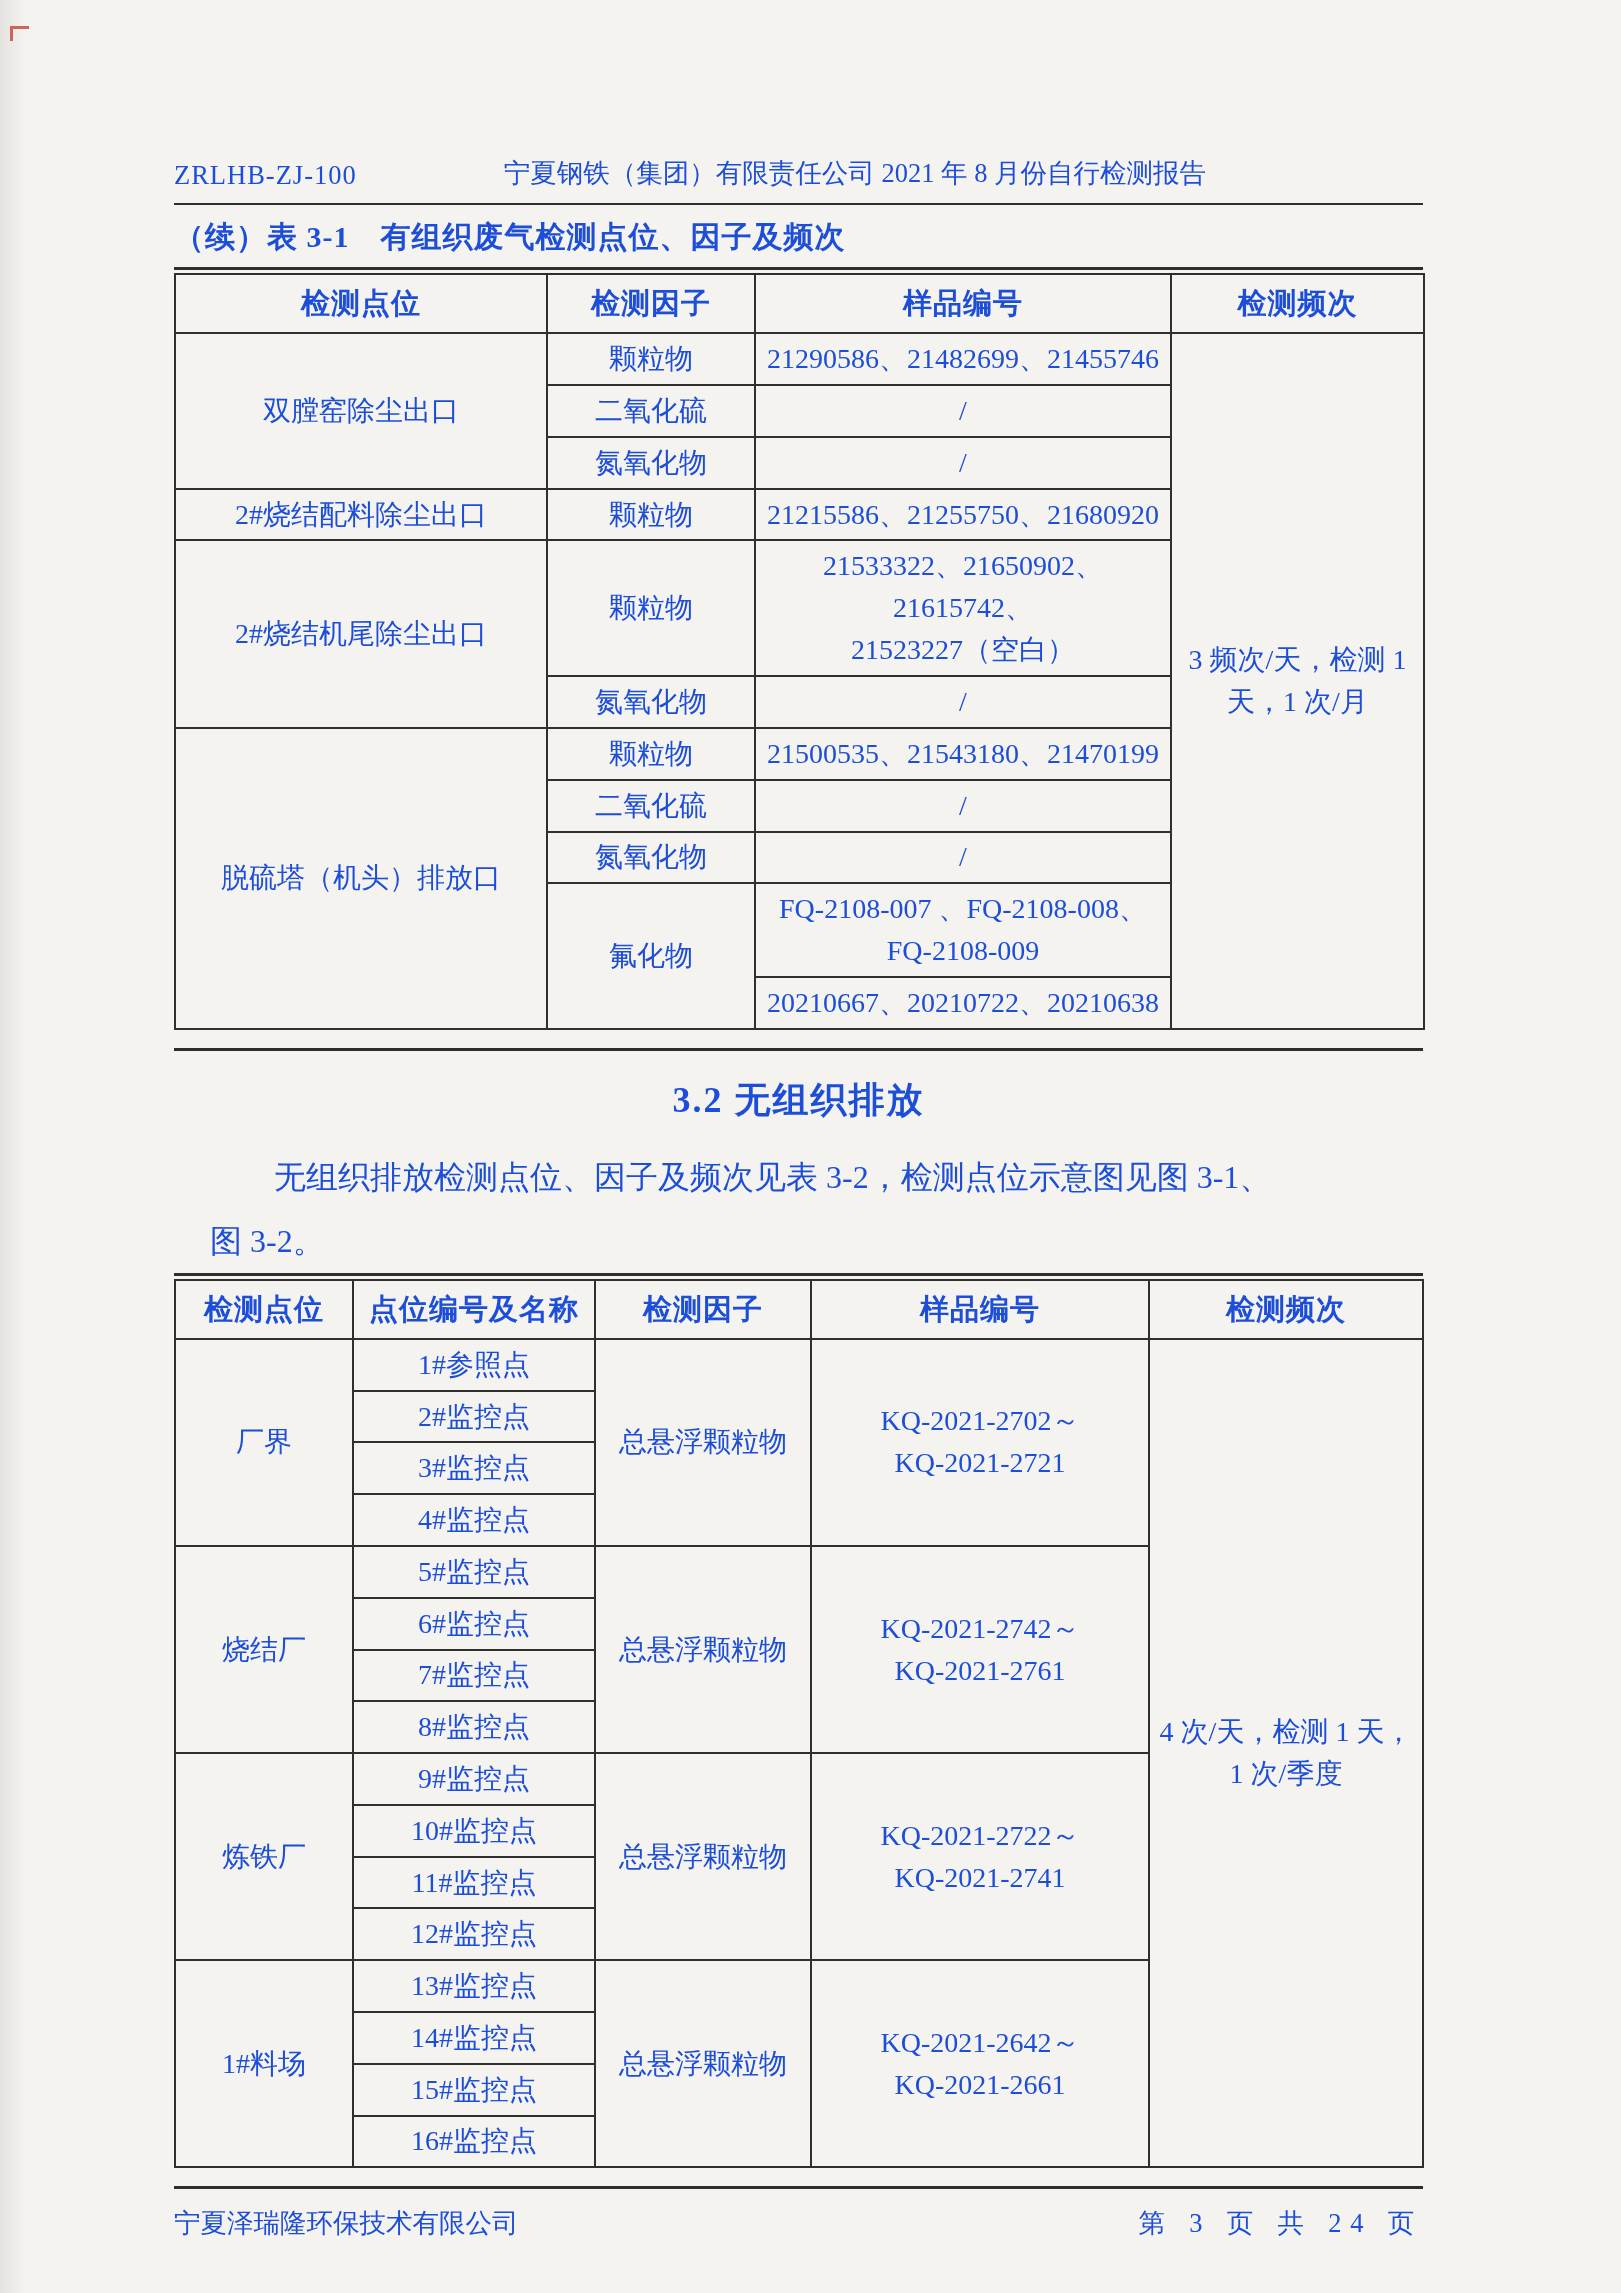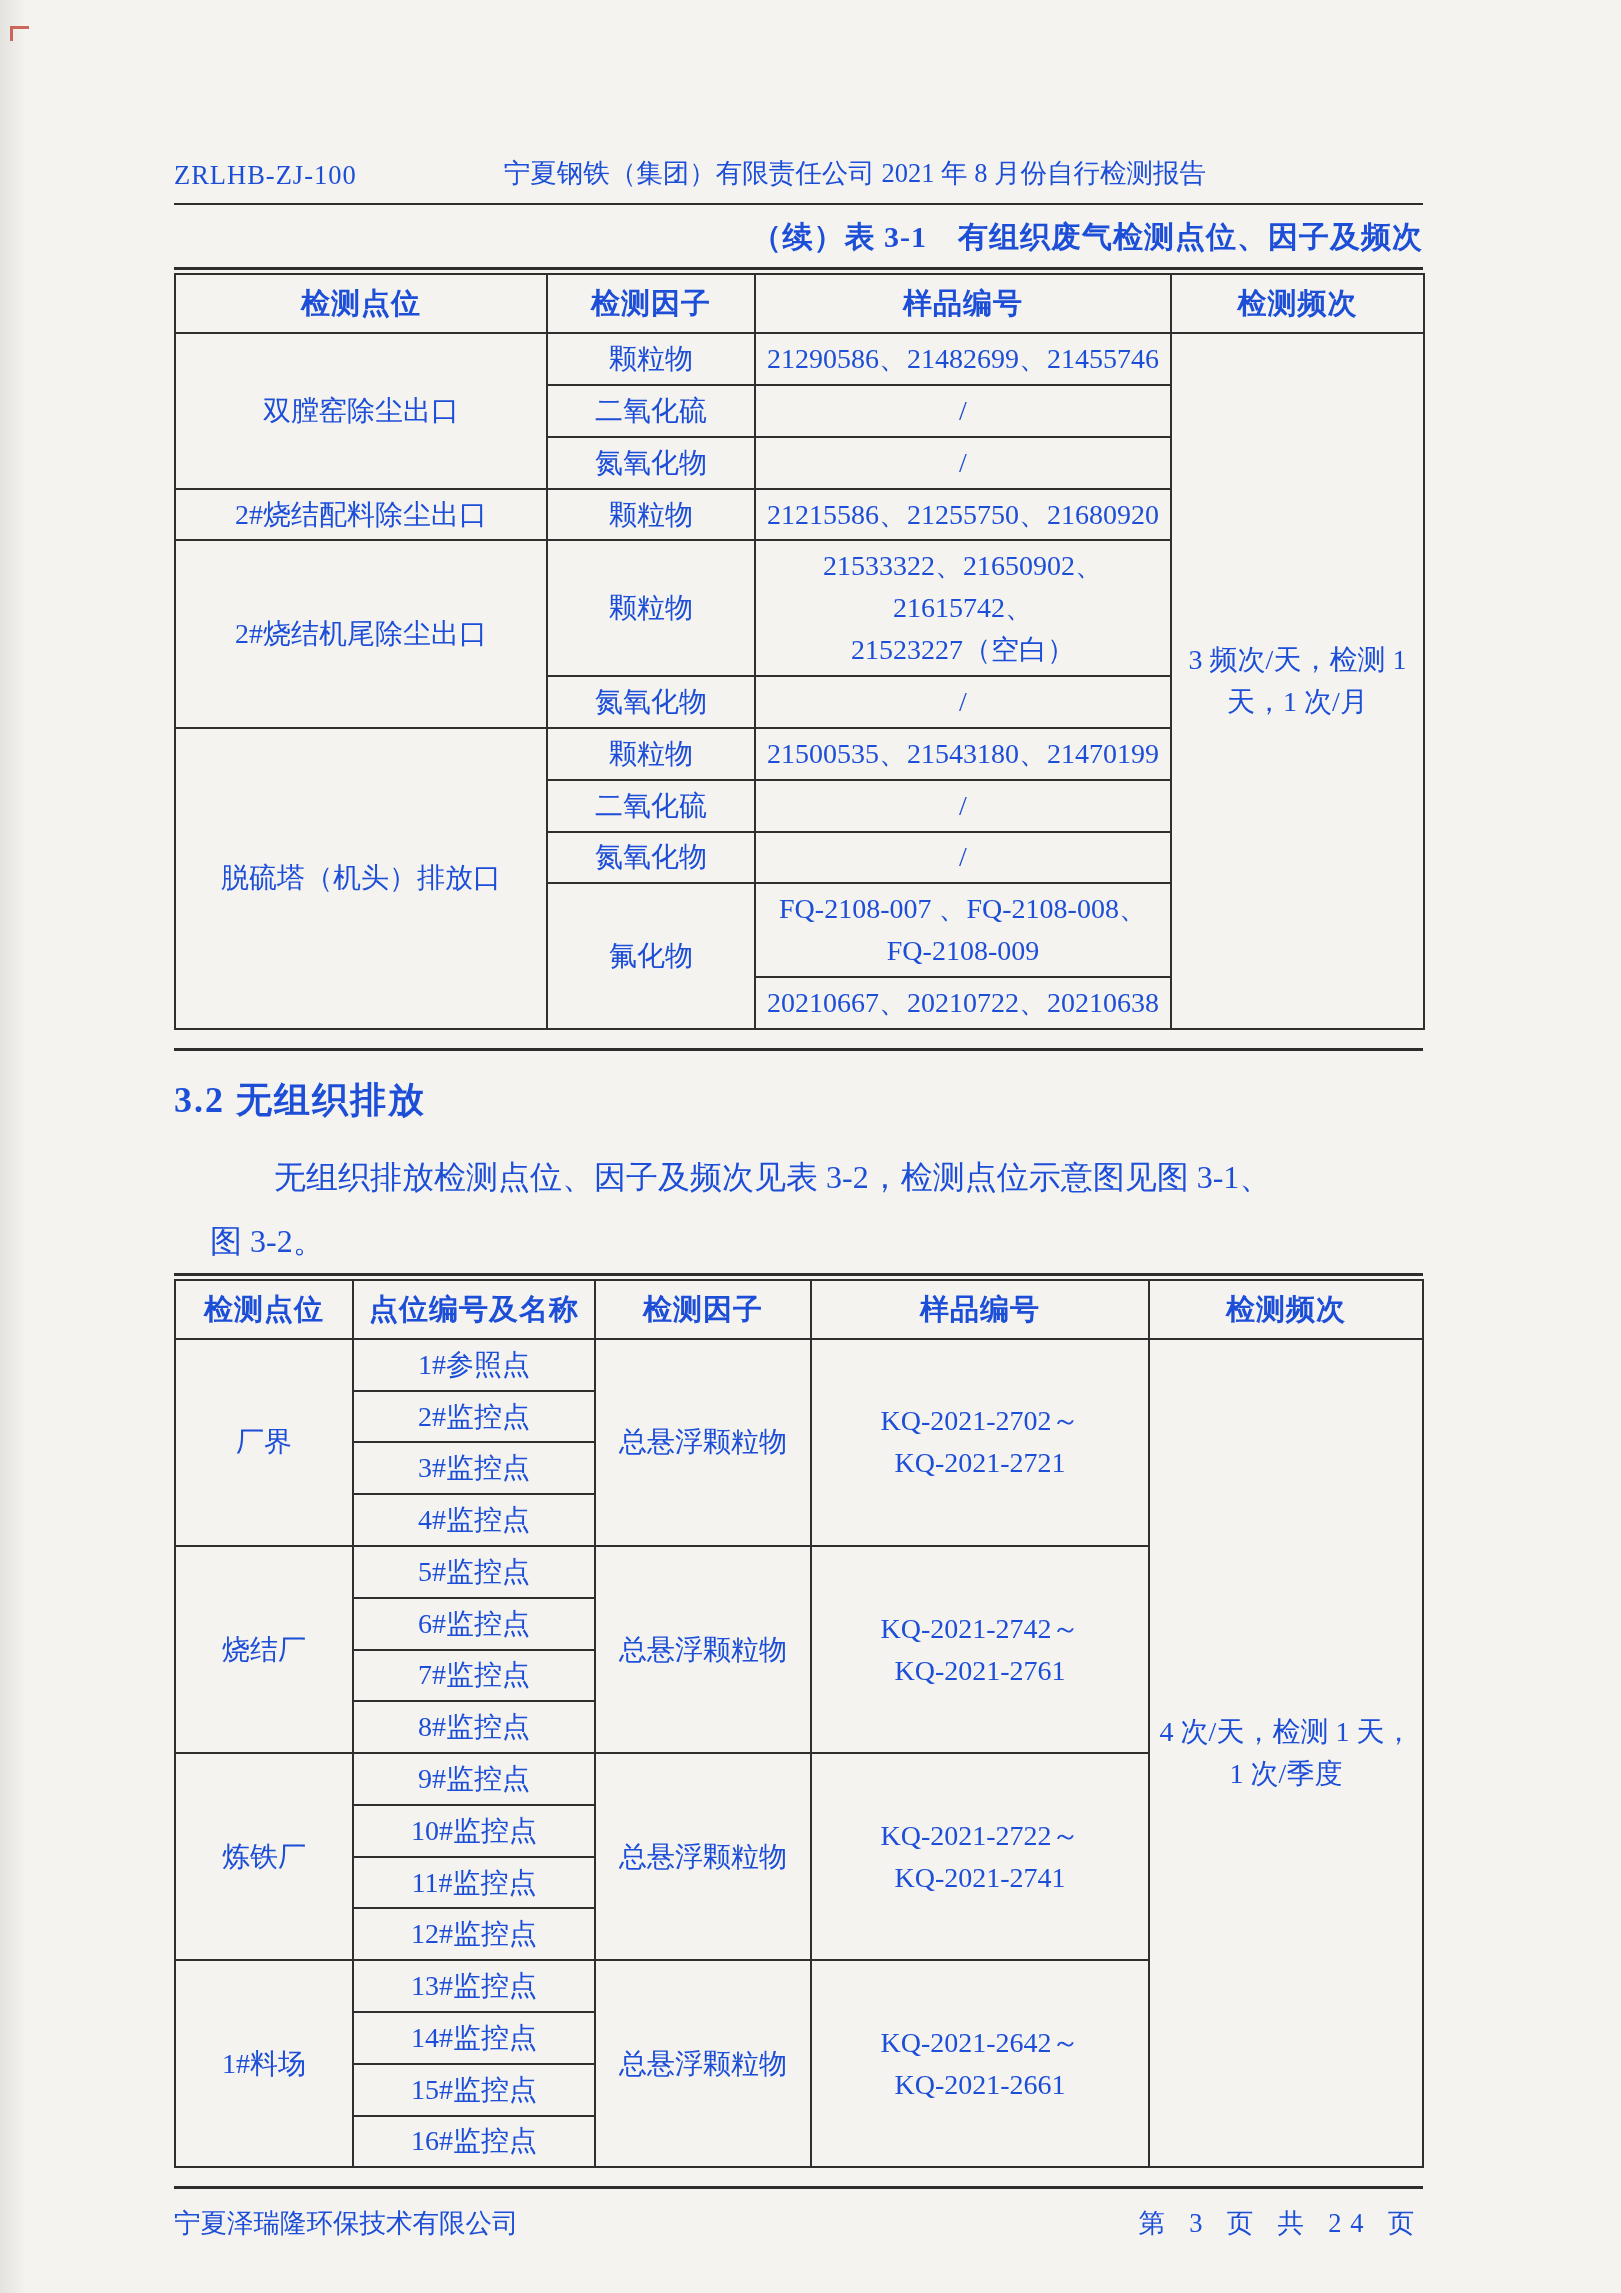--- a/index.html
+++ b/index.html
@@ -27,21 +27,21 @@
   .doc-header{
     display:flex; align-items:flex-end;
     padding-top:155px; padding-bottom:11.8px;
     border-bottom:2.9px solid #2e2d2b;
     font-size:26.5px;
   }
   .doc-code{ flex:0 0 auto; letter-spacing:1px; }
   .doc-title{ flex:1 1 auto; text-align:left; padding-left:147px; }
 
   .tbl-caption{
-    text-align:right; font-weight:bold; font-size:30px;
+    text-align:left; font-weight:bold; font-size:30px;
     margin-top:11.8px; margin-bottom:9.8px; letter-spacing:1px;
   }
 
   .twrap{
     border-top:3.9px solid #2e2d2b;
     border-bottom:3.9px solid #2e2d2b;
     padding-top:2.9px; padding-bottom:18px;
   }
   table{ width:100%; border-collapse:collapse; table-layout:fixed; font-size:28px; }
   th, td{
@@ -50,20 +50,21 @@
     padding:3.9px 7.8px; line-height:1.5;
   }
   th{ font-weight:bold; height:59px; font-size:29px; letter-spacing:1px; }
   .t1 td{ height:51px; }
   .t2 td{ height:49px; }
   .ln{ display:block; }
 
   .sec-heading{
     font-size:36px; font-weight:bold; letter-spacing:2px;
     margin-top:25.5px;
+    text-align:center;
   }
   .para{ font-size:32px; margin-top:19.6px; line-height:2.0;margin-left:36px; }
   .para-line{ display:block; }
   .para-line.indent{ text-indent:2em; }
 
   .caption2{ margin-top:43px; }
 
   .doc-footer{
     display:flex; justify-content:space-between; align-items:flex-start;
     margin-top:15.7px; font-size:26.5px;

